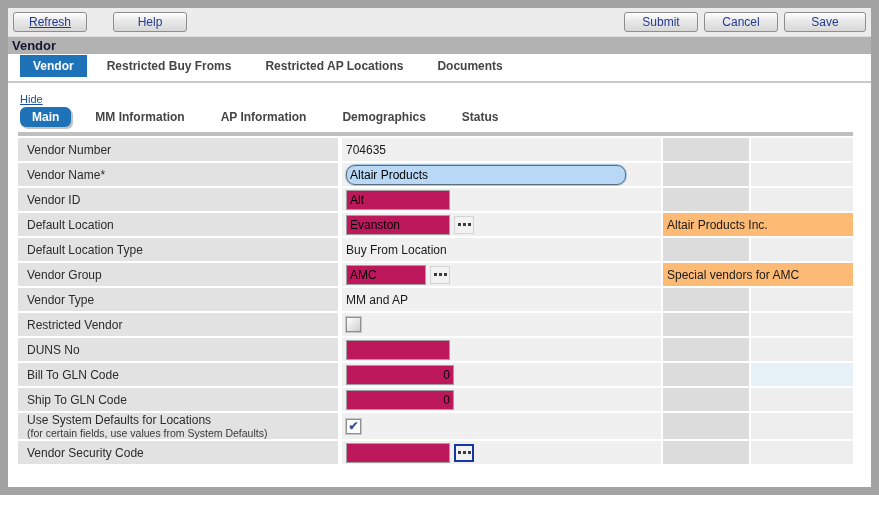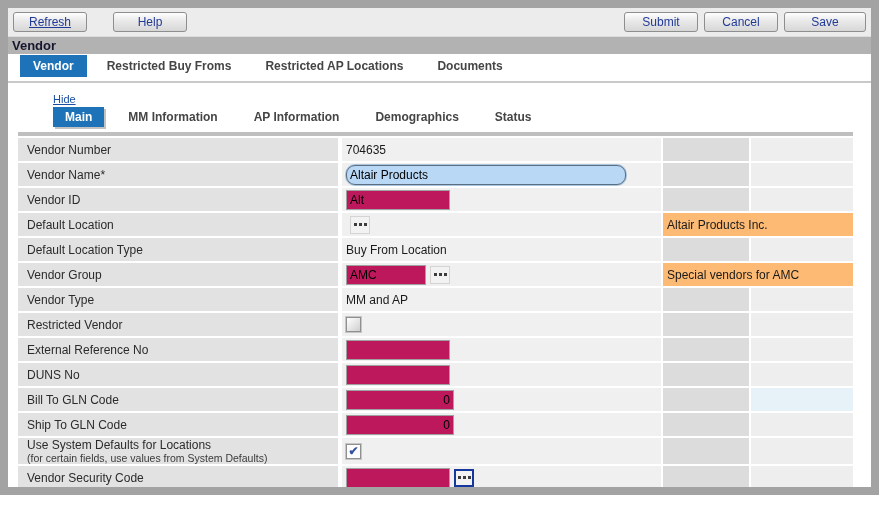--- a/index.html
+++ b/index.html
@@ -16,25 +16,25 @@
   
   .titlebar{height:17px;background:#b2b2b2;color:#15152e;font-size:13px;font-weight:bold;line-height:17px;padding-left:4px;}
 
   
   .tabrow{height:23px;display:flex;align-items:center;padding-left:12px;background:#fff;}
   .tab{font-size:12px;font-weight:bold;color:#454545;margin-right:30px;padding:4px 2px;cursor:pointer;white-space:nowrap;}
   .tab.selected{background:#1d72b8;color:#fff;padding:4px 13px;margin-right:18px;}
   .divider{height:2px;background:#c9c9c9;margin-top:4px;}
 
   
-  .panel-head{padding:6px 0 0 12px;margin-left:33px;}
+  .panel-head{padding:6px 0 0 12px;}
   .hide-link{font-size:11px;color:#1a4fa0;text-decoration:underline;cursor:pointer;display:inline-block;margin-bottom:2px;}
   .subtabrow{display:flex;align-items:center;}
   .subtab{font-size:12px;font-weight:bold;color:#454545;margin-right:32px;padding:3px 2px;cursor:pointer;white-space:nowrap;}
-  .subtab.selected{background:#1d72b8;color:#fff;padding:3px 12px;margin-right:22px;box-shadow:2px 2px 0 #c2c2c2;}
+  .subtab.selected{background:#1d72b8;color:#fff;padding:3px 12px;margin-right:22px;box-shadow:2px 2px 0 #c2c2c2;border-radius:6px;}
 
   
   .table-strip{height:4px;background:#bfbfbf;margin:5px 0 2px 10px;width:835px;}
   .ftable{margin-left:10px;width:835px;}
   .row{display:flex;margin-bottom:2px;min-height:23px;}
   .cell-label{width:320px;background:#e2e2e2;display:flex;flex-direction:column;justify-content:center;padding-left:9px;box-sizing:border-box;margin-right:4px;}
   .cell-label .lbl{font-size:12px;color:#2b2b2b;}
   .cell-label .sublbl{font-size:10.5px;color:#3a3a3a;}
   .cell-value{flex:1;background:#f0f0f0;display:flex;align-items:center;padding-left:4px;margin-right:2px;}
   .static-val{font-size:12px;color:#1a1a1a;}
@@ -128,20 +128,21 @@
         <div class="cell-right">
           <div class="ph-gray"></div>
           <div class="ph-light"></div>
         </div>
       </div>
       <div class="row">
         <div class="cell-label">
           <span class="lbl">Default Location</span>
         </div>
         <div class="cell-value">
+          <input type="text" class="fld" value="Evanston" style="width: 96px;">
           <button class="lookup">
             <i></i>
             <i></i>
             <i></i>
           </button>
         </div>
         <div class="cell-right">
           <div class="desc-cell">Altair Products Inc.</div>
         </div>
       </div>
@@ -184,32 +185,20 @@
           <div class="ph-gray"></div>
           <div class="ph-light"></div>
         </div>
       </div>
       <div class="row">
         <div class="cell-label">
           <span class="lbl">Restricted Vendor</span>
         </div>
         <div class="cell-value">
           <span class="cb"></span>
-        </div>
-        <div class="cell-right">
-          <div class="ph-gray"></div>
-          <div class="ph-light"></div>
-        </div>
-      </div>
-      <div class="row">
-        <div class="cell-label">
-          <span class="lbl">External Reference No</span>
-        </div>
-        <div class="cell-value">
-          <input type="text" class="fld" style="width: 96px;">
         </div>
         <div class="cell-right">
           <div class="ph-gray"></div>
           <div class="ph-light"></div>
         </div>
       </div>
       <div class="row">
         <div class="cell-label">
           <span class="lbl">DUNS No</span>
         </div>

